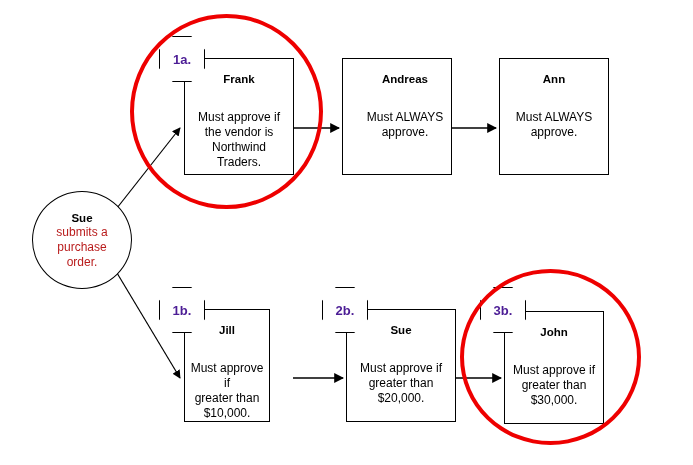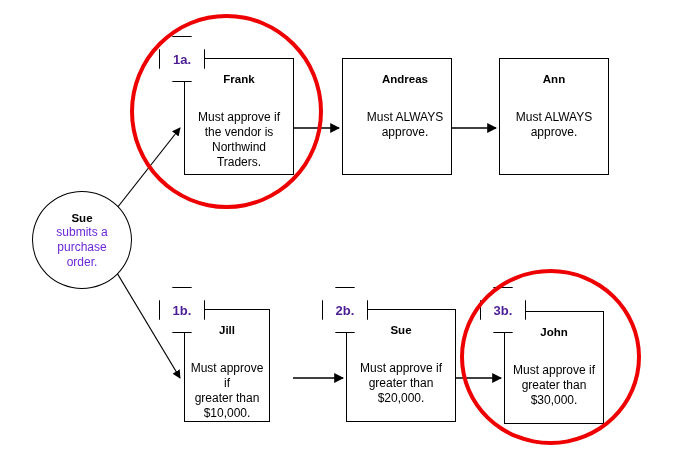--- a/index.html
+++ b/index.html
@@ -82,21 +82,21 @@
     z-index: 4;
   }
   .start-title {
     font-size: 11.5px;
     font-weight: bold;
     color: #000000;
     line-height: 14px;
   }
   .start-desc {
     font-size: 12px;
-    color: #6d28d9;
+    color: #b91c1c;
     text-align: center;
     line-height: 15px;
     white-space: pre-line;
   }
   .highlight-circle {
     position: absolute;
     border: 4px solid #ee0000;
     border-radius: 50%;
     box-sizing: border-box;
     background: transparent;

